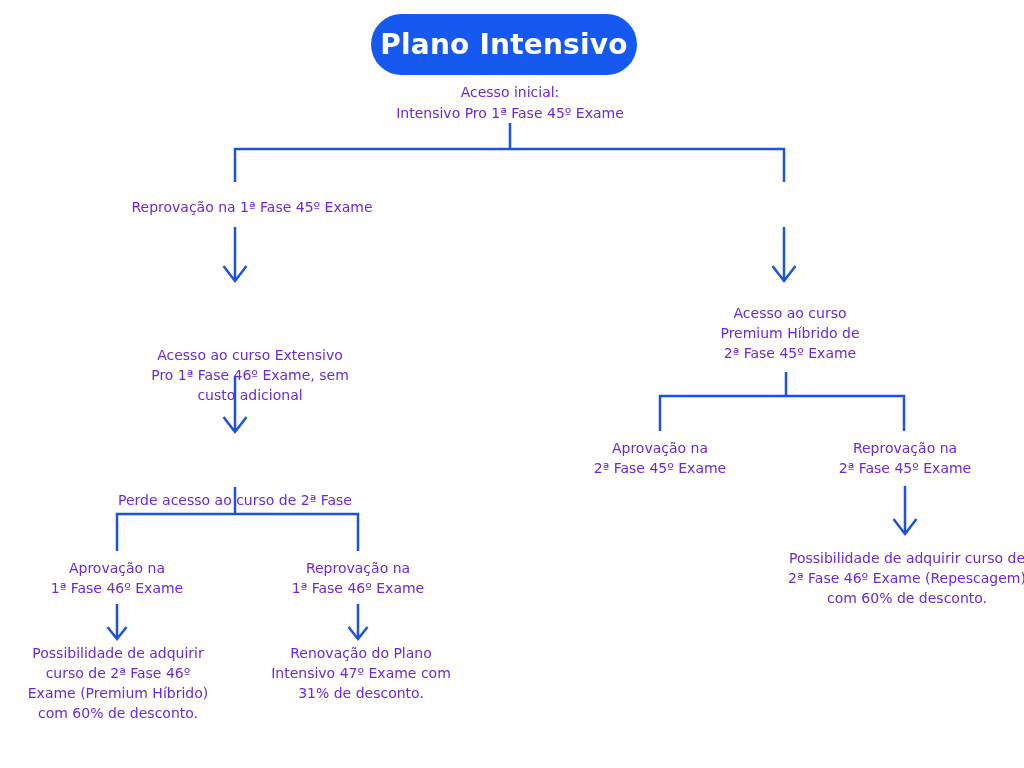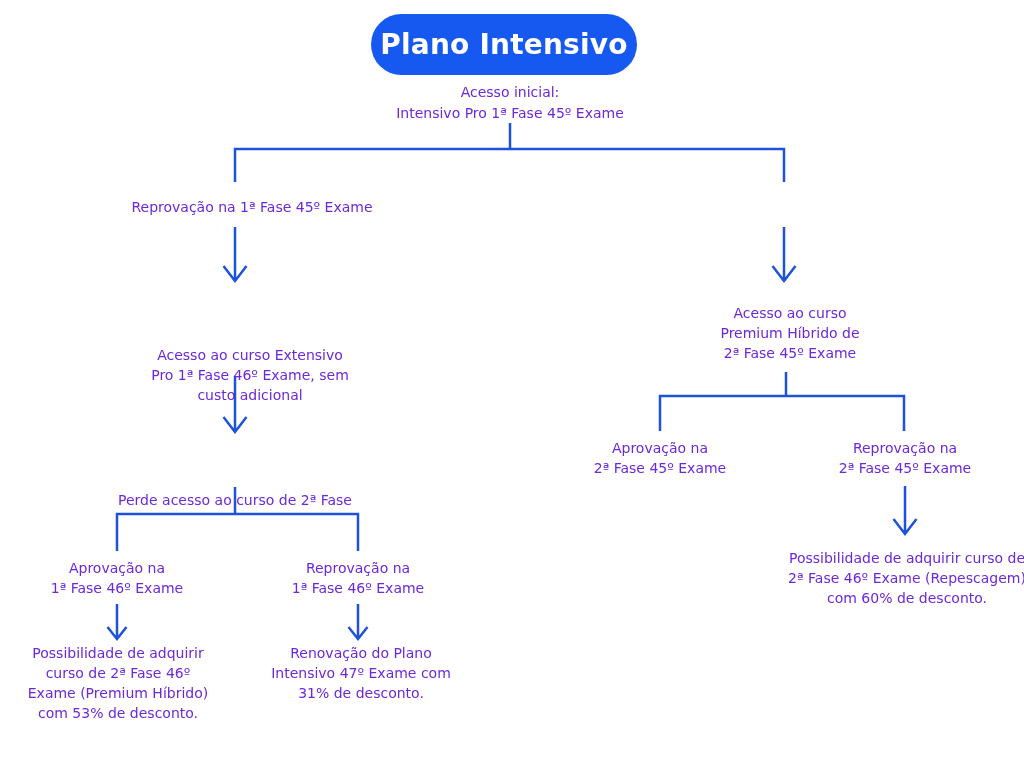--- a/index.html
+++ b/index.html
@@ -95,21 +95,21 @@
 
   <div class="node" style="left:27px; top:558px; width:180px;">Aprovação na
 1ª Fase 46º Exame</div>
 
   <div class="node" style="left:268px; top:558px; width:180px;">Reprovação na
 1ª Fase 46º Exame</div>
 
   <div class="node" style="left:8px; top:643px; width:220px;">Possibilidade de adquirir
 curso de 2ª Fase 46º
 Exame (Premium Híbrido)
-com 53% de desconto.</div>
+com 60% de desconto.</div>
 
   <div class="node" style="left:251px; top:643px; width:220px;">Renovação do Plano
 Intensivo 47º Exame com
 31% de desconto.</div>
 
   <div class="node" style="left:680px; top:303px; width:220px;text-align:center;">Acesso ao curso
 Premium Híbrido de
 2ª Fase 45º Exame</div>
 
   <div class="node" style="left:570px; top:438px; width:180px;">Aprovação na

